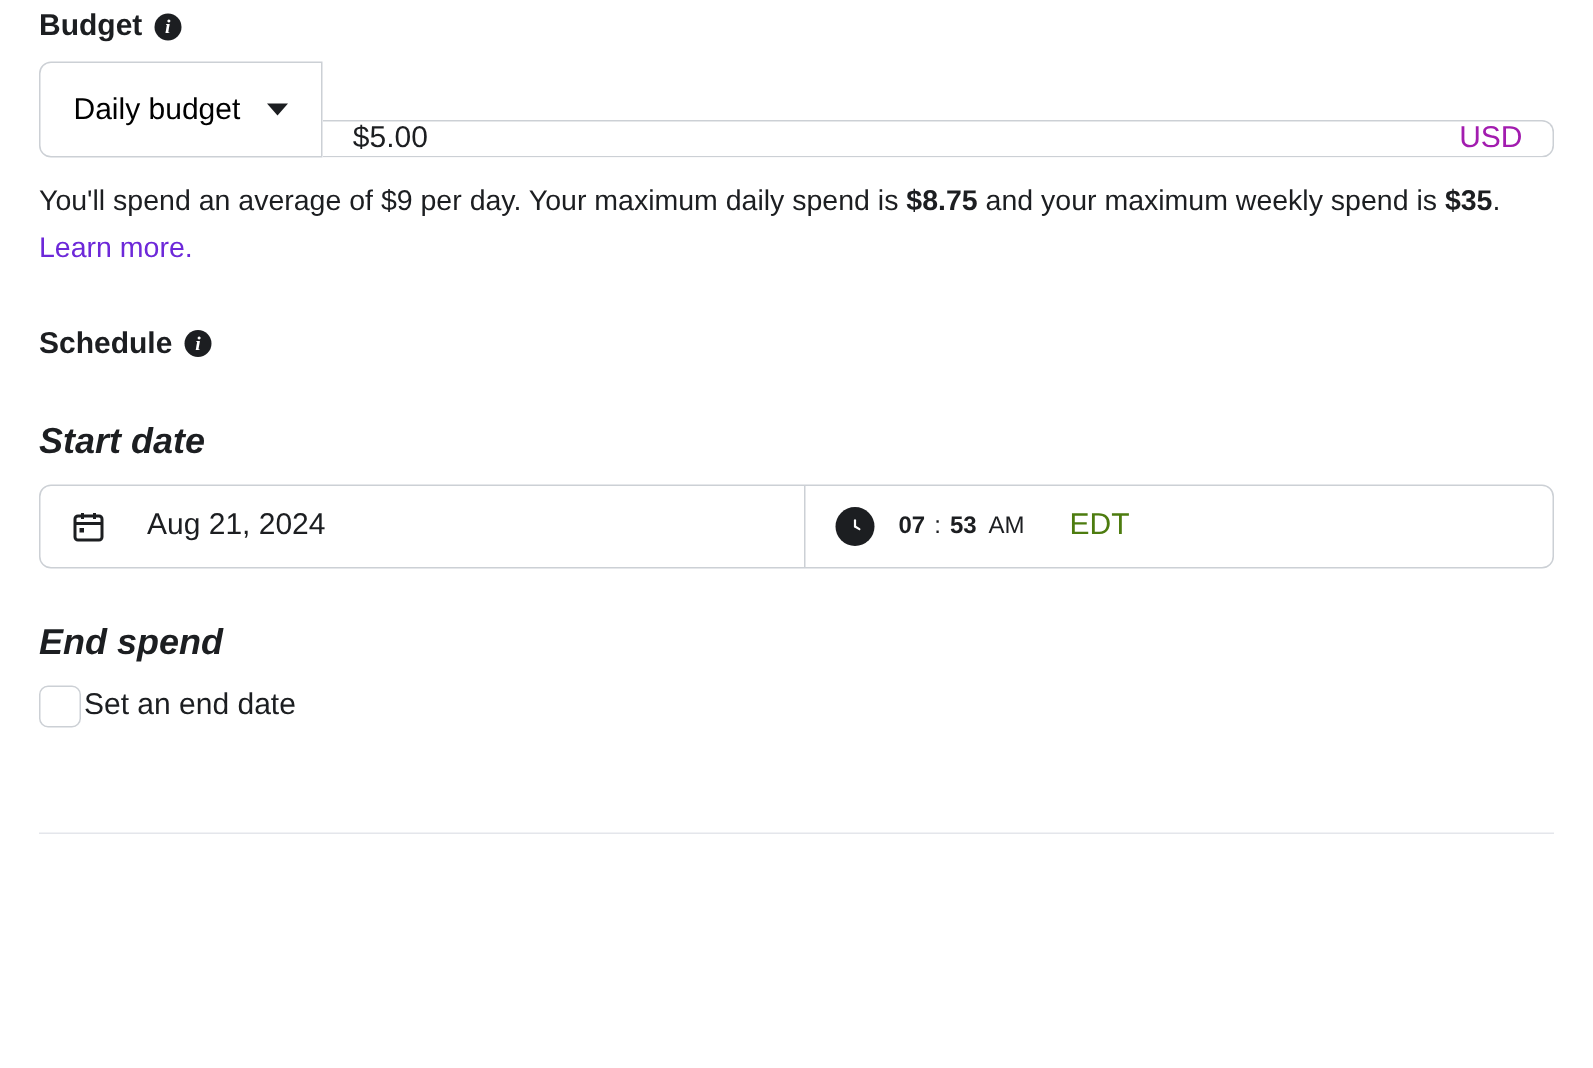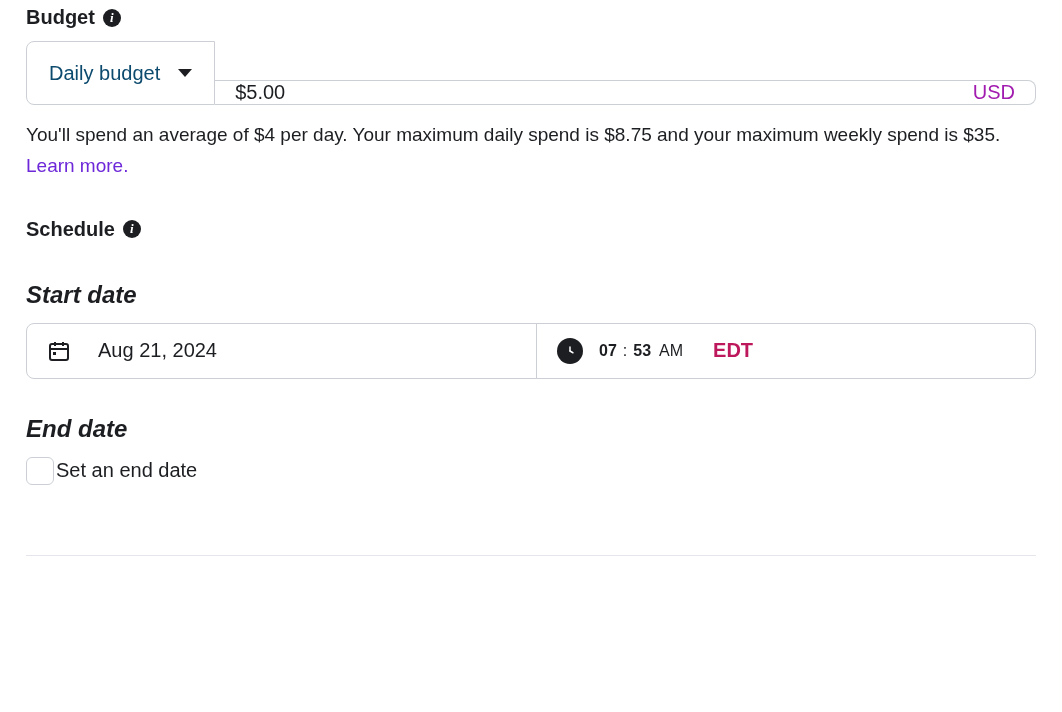--- a/index.html
+++ b/index.html
@@ -72,21 +72,21 @@
       margin-bottom: 14px;
     }
     .budget-type-select {
       display: flex;
       align-items: center;
       gap: 18px;
       border: 1px solid #ccd0d5;
       border-radius: 8px 0 0 8px;
       padding: 16px 22px;
       font-size: 20px;
-      color: #0c4a6e;
+      color: #000000;
       background: #fff;
       cursor: pointer;
       white-space: nowrap;
     }
     .chevron-down {
       width: 0;
       height: 0;
       border-left: 7px solid transparent;
       border-right: 7px solid transparent;
       border-top: 8px solid #1c1e21;
@@ -114,21 +114,21 @@
       color: #a21caf;
     }
     .helper-text {
       font-size: 19px;
       line-height: 1.65;
       color: #1c1e21;
       margin-bottom: 36px;
       max-width: 1000px;
     }
     .helper-text b {
-      font-weight: 400;
+      font-weight: 700;
     }
     .learn-more {
       color: #6d28d9;
       text-decoration: none;
       cursor: pointer;
     }
     .schedule-section {
       margin-bottom: 28px;
     }
     .subfield-label {
@@ -190,23 +190,23 @@
     }
     .time-value .colon {
       padding: 0 4px;
       font-weight: 400;
     }
     .time-ampm {
       font-weight: 400;
       margin-left: 6px;
     }
     .tz {
-      color: #be185d;
+      color: #4d7c0f;
       margin-left: 14px;
-      font-weight: 700;
+      font-weight: 400;
     }
     .enddate-block {
       margin-top: 36px;
     }
     .checkbox-row {
       display: flex;
       align-items: center;
       gap: 2px;
       margin-top: 6px;
     }
@@ -244,21 +244,21 @@
       <span>Daily budget</span>
       <span class="chevron-down"></span>
     </div>
     <div class="budget-amount-wrap">
       <input class="budget-amount-input" type="text" value="$5.00" style="">
       <span class="currency-label">USD</span>
     </div>
   </div>
 
   <p class="helper-text">
-    <span>You'll spend an average of $4 per day. Your maximum daily spend is </span><b>$8.75</b><span> and your maximum weekly spend is </span><b>$35</b><span>. </span><a class="learn-more">Learn more.</a>
+    <span>You'll spend an average of $9 per day. Your maximum daily spend is </span><b>$8.75</b><span> and your maximum weekly spend is </span><b>$35</b><span>. </span><a class="learn-more">Learn more.</a>
   </p>
 
   <div class="schedule-section">
     <div class="field-label">
       <span>Schedule</span>
       <span class="info-icon">i</span>
     </div>
   </div>
 
   <div class="subfield-label">Start date</div>
@@ -285,21 +285,21 @@
         <span>07</span>
           <span class="colon">:</span>
           <span>53</span>
         <span class="time-ampm">AM</span>
       </span>
       <span class="tz">EDT</span>
     </div>
   </div>
 
   <div class="enddate-block">
-    <div class="subfield-label">End date</div>
+    <div class="subfield-label">End spend</div>
     <div class="checkbox-row">
       <div class="checkbox"></div>
       <span class="checkbox-label">Set an end date</span>
     </div>
   </div>
 
   <div class="divider"></div>
 
 </div>
 

